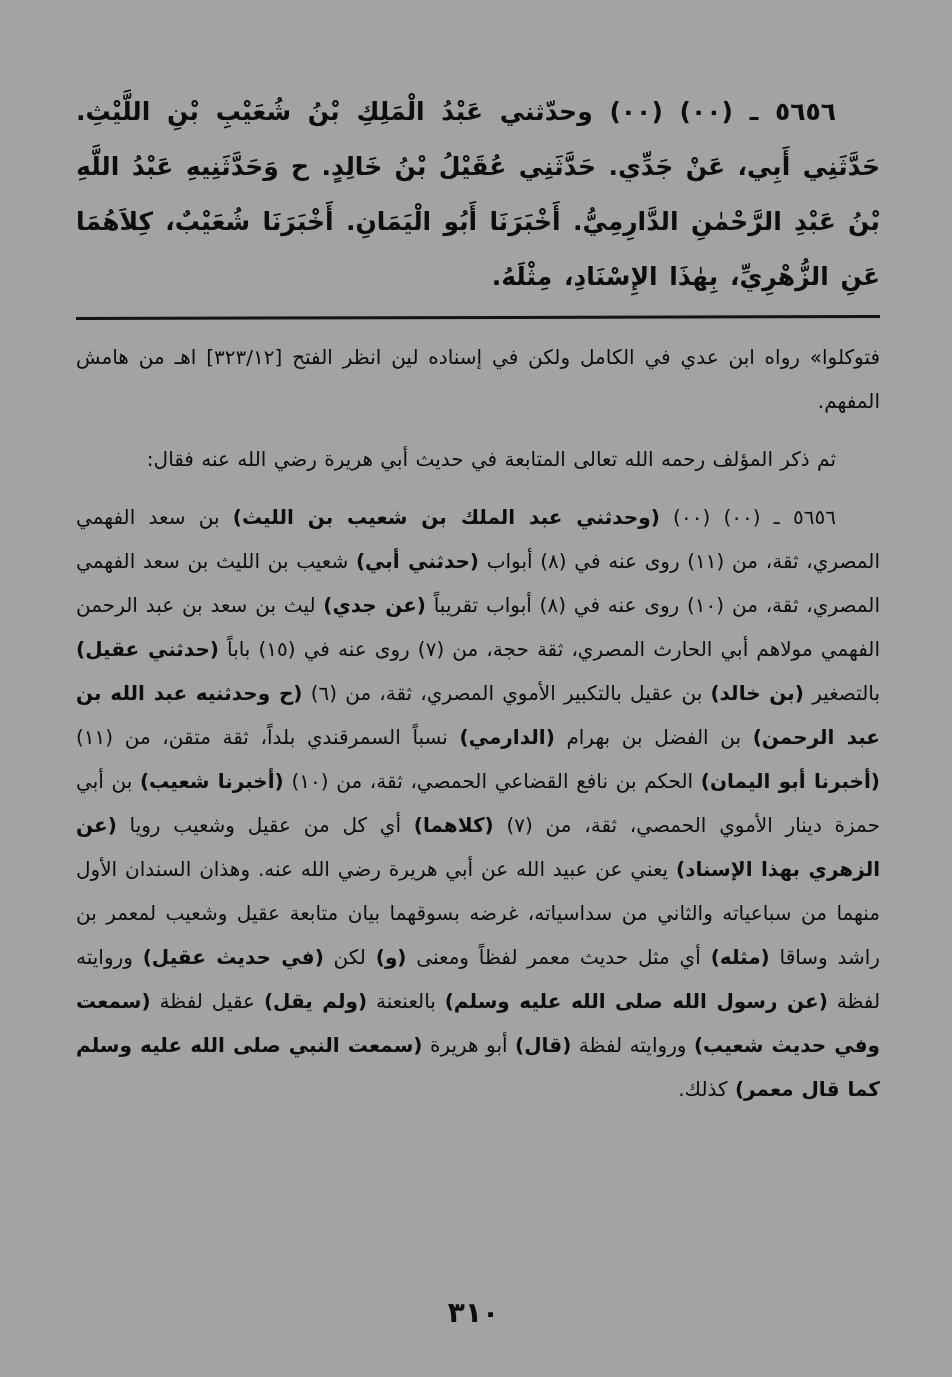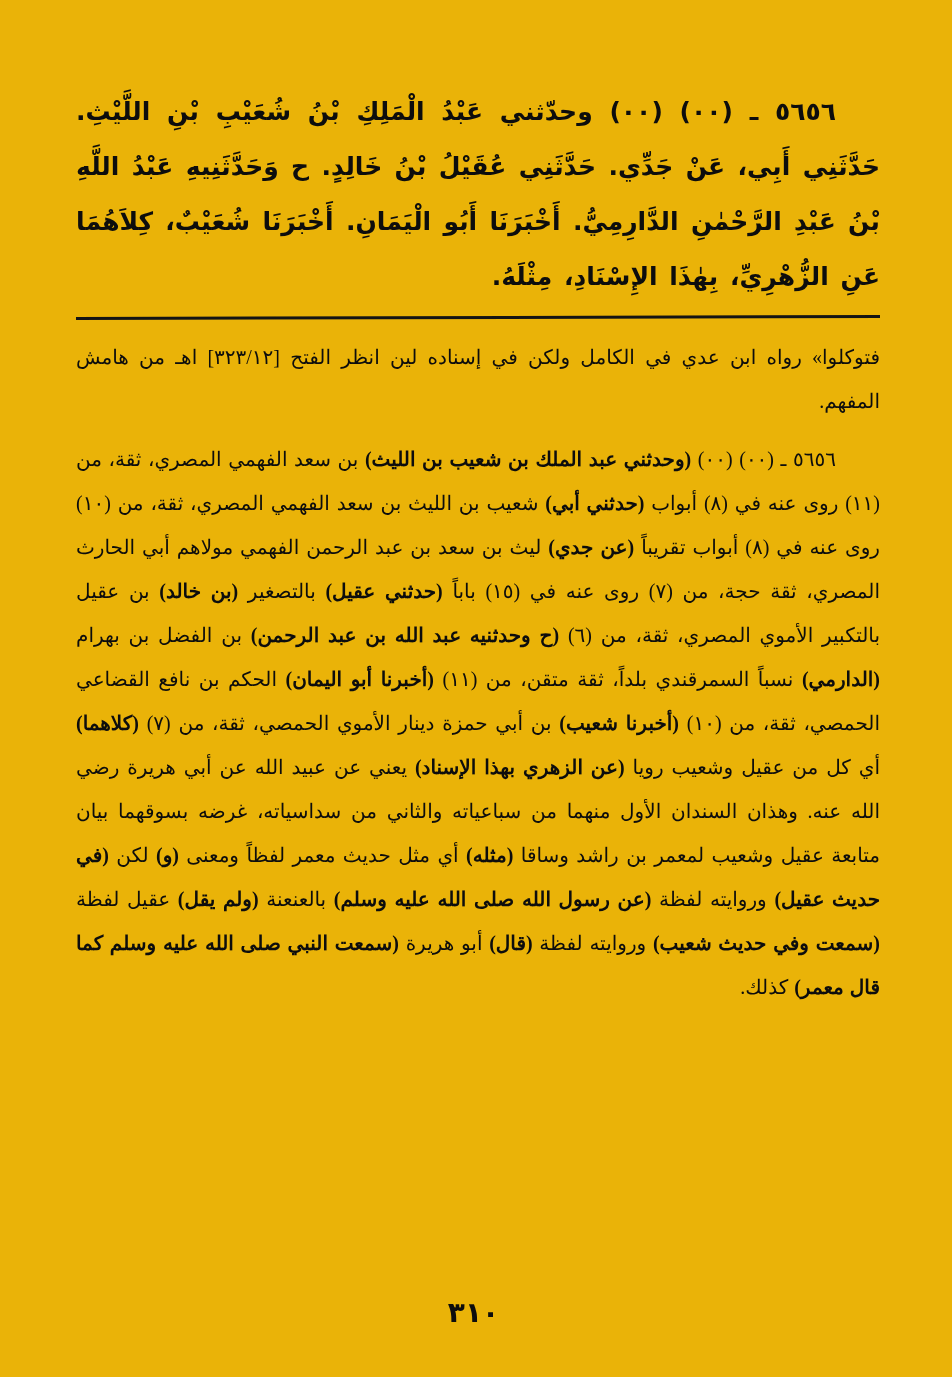--- a/index.html
+++ b/index.html
@@ -5,21 +5,21 @@
   html, body {
     margin: 0;
     padding: 0;
     background: #e8e8e8;
   }
   .page {
     position: relative;
     width: 952px;
     height: 1377px;
     margin: 0 auto;
-    background: #eab308;
+    background: #a3a3a3;
     color: #0d0d0d;
     font-family: "DejaVu Sans", sans-serif;
     direction: rtl;
     overflow: hidden;
   }
   .content {
     position: absolute;
     top: 84px;
     right: 72px;
     left: 76px;
@@ -41,21 +41,20 @@
     margin: 12px 0 16px 0;
     transform: rotate(-0.15deg);
   }
   .commentary p {
     margin: 0 0 14px 0;
     font-size: 20px;
     font-weight: 400;
     line-height: 44px;
     text-align: justify;
     word-spacing: 1px;
-    font-family: Liberation Serif, serif;
   }
   .commentary .b {
     font-weight: 700;
     margin-top: 29px;
   }
   .page-number {
     position: absolute;
     bottom: 48px;
     left: 0;
     right: 5px;
@@ -72,19 +71,20 @@
   <div class="content">
 
     <section class="hadith">
       <p class="indent">٥٦٥٦ ـ (٠٠) (٠٠) وحدّثني عَبْدُ الْمَلِكِ بْنُ شُعَيْبِ بْنِ اللَّيْثِ. حَدَّثَنِي أَبِي، عَنْ جَدِّي. حَدَّثَنِي عُقَيْلُ بْنُ خَالِدٍ. ح وَحَدَّثَنِيهِ عَبْدُ اللَّهِ بْنُ عَبْدِ الرَّحْمٰنِ الدَّارِمِيُّ. أَخْبَرَنَا أَبُو الْيَمَانِ. أَخْبَرَنَا شُعَيْبٌ، كِلاَهُمَا عَنِ الزُّهْرِيِّ، بِهٰذَا الإِسْنَادِ، مِثْلَهُ.</p>
     </section>
 
     <hr class="separator">
 
     <section class="commentary">
       <p><span>فتوكلوا» رواه ابن عدي في الكامل ولكن في إسناده لين انظر الفتح [٣٢٣/١٢] اهـ من هامش المفهم.</span></p>
+      <p class="indent"><span>ثم ذكر المؤلف رحمه الله تعالى المتابعة في حديث أبي هريرة رضي الله عنه فقال:</span></p>
       <p class="indent"><span>٥٦٥٦ ـ (٠٠) (٠٠) </span><span class="b">(وحدثني عبد الملك بن شعيب بن الليث)</span><span> بن سعد الفهمي المصري، ثقة، من (١١) روى عنه في (٨) أبواب </span><span class="b">(حدثني أبي)</span><span> شعيب بن الليث بن سعد الفهمي المصري، ثقة، من (١٠) روى عنه في (٨) أبواب تقريباً </span><span class="b">(عن جدي)</span><span> ليث بن سعد بن عبد الرحمن الفهمي مولاهم أبي الحارث المصري، ثقة حجة، من (٧) روى عنه في (١٥) باباً </span><span class="b">(حدثني عقيل)</span><span> بالتصغير </span><span class="b">(بن خالد)</span><span> بن عقيل بالتكبير الأموي المصري، ثقة، من (٦) </span><span class="b">(ح وحدثنيه عبد الله بن عبد الرحمن)</span><span> بن الفضل بن بهرام </span><span class="b">(الدارمي)</span><span> نسباً السمرقندي بلداً، ثقة متقن، من (١١) </span><span class="b">(أخبرنا أبو اليمان)</span><span> الحكم بن نافع القضاعي الحمصي، ثقة، من (١٠) </span><span class="b">(أخبرنا شعيب)</span><span> بن أبي حمزة دينار الأموي الحمصي، ثقة، من (٧) </span><span class="b">(كلاهما)</span><span> أي كل من عقيل وشعيب رويا </span><span class="b">(عن الزهري بهذا الإسناد)</span><span> يعني عن عبيد الله عن أبي هريرة رضي الله عنه. وهذان السندان الأول منهما من سباعياته والثاني من سداسياته، غرضه بسوقهما بيان متابعة عقيل وشعيب لمعمر بن راشد وساقا </span><span class="b">(مثله)</span><span> أي مثل حديث معمر لفظاً ومعنى </span><span class="b">(و)</span><span> لكن </span><span class="b">(في حديث عقيل)</span><span> وروايته لفظة </span><span class="b">(عن رسول الله صلى الله عليه وسلم)</span><span> بالعنعنة </span><span class="b">(ولم يقل)</span><span> عقيل لفظة </span><span class="b">(سمعت وفي حديث شعيب)</span><span> وروايته لفظة </span><span class="b">(قال)</span><span> أبو هريرة </span><span class="b">(سمعت النبي صلى الله عليه وسلم كما قال معمر)</span><span> كذلك.</span></p>
     </section>
 
   </div>
 
   <div class="page-number">٣١٠</div>
 </div>
 
 </body></html>

